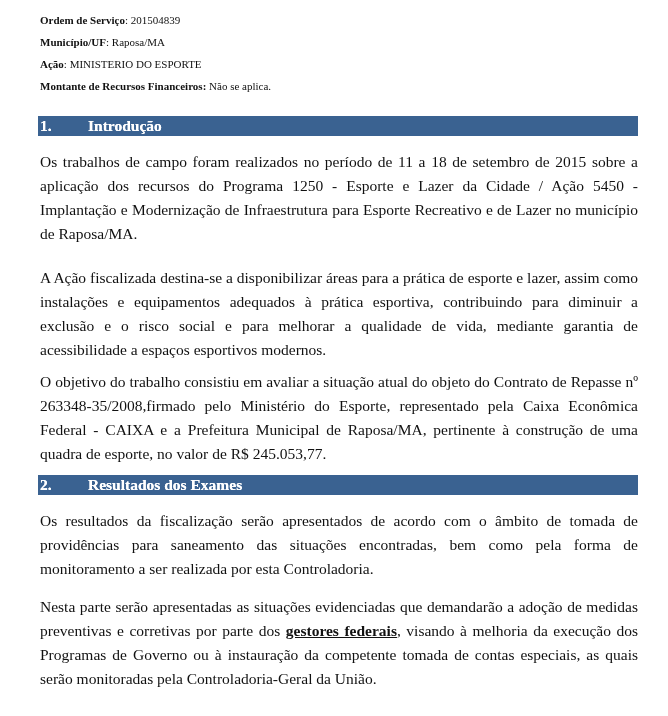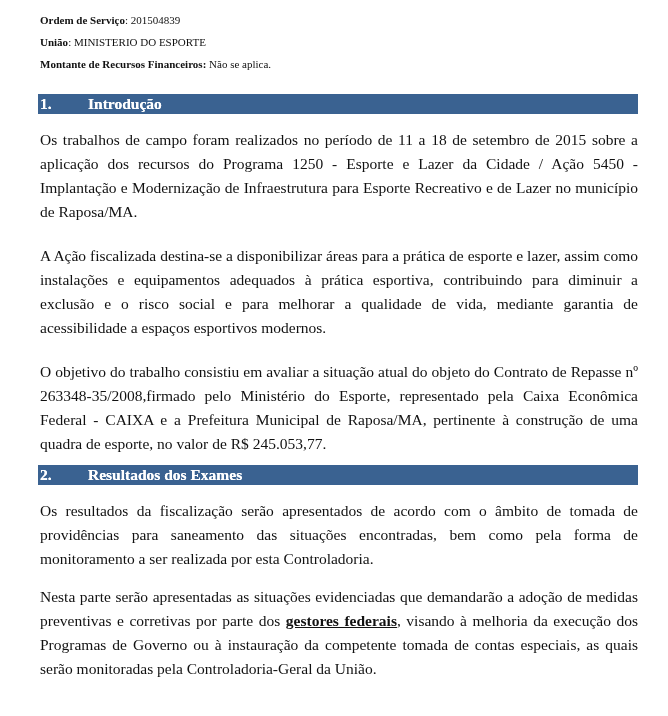--- a/index.html
+++ b/index.html
@@ -24,31 +24,32 @@
   }
   .underline-bold { font-weight: bold; text-decoration: underline; }
 </style>
 </head>
 <body>
 
 <div class="page">
 
   <div>
     <div class="meta-line"><b>Ordem de Serviço</b><span>: </span><span>201504839</span></div>
-    <div class="meta-line"><b>União</b><span>: </span><span>MINISTERIO DO ESPORTE</span></div>
+    <div class="meta-line"><b>Município/UF</b><span>: </span><span>Raposa/MA</span></div>
+    <div class="meta-line"><b>Ação</b><span>: </span><span>MINISTERIO DO ESPORTE</span></div>
     <div class="meta-line"><b>Montante de Recursos Financeiros:</b><span> </span><span>Não se aplica.</span></div>
   </div>
 
   <div class="section-bar" style="margin-top:19px;">
     <span class="num">1.</span>
     <span>Introdução</span>
   </div>
   <p class="para" style="margin-top:14px;">Os trabalhos de campo foram realizados no período de 11 a 18 de setembro de 2015 sobre a aplicação dos recursos do Programa 1250 - Esporte e Lazer da Cidade / Ação 5450 - Implantação e Modernização de Infraestrutura para Esporte Recreativo e de Lazer no município de Raposa/MA.</p>
   <p class="para" style="margin-top:20px;">A Ação fiscalizada destina-se a disponibilizar áreas para a prática de esporte e lazer, assim como instalações e equipamentos adequados à prática esportiva, contribuindo para diminuir a exclusão e o risco social e para melhorar a qualidade de vida, mediante garantia de acessibilidade a espaços esportivos modernos.</p>
-  <p class="para" style="margin-top:20px;">O objetivo do trabalho consistiu em avaliar a situação atual do objeto do Contrato de Repasse nº 263348-35/2008,firmado pelo Ministério do Esporte, representado pela Caixa Econômica Federal - CAIXA e a Prefeitura Municipal de Raposa/MA, pertinente à construção de uma quadra de esporte, no valor de R$ 245.053,77.</p>
+  <p class="para" style="margin-top:8px;">O objetivo do trabalho consistiu em avaliar a situação atual do objeto do Contrato de Repasse nº 263348-35/2008,firmado pelo Ministério do Esporte, representado pela Caixa Econômica Federal - CAIXA e a Prefeitura Municipal de Raposa/MA, pertinente à construção de uma quadra de esporte, no valor de R$ 245.053,77.</p>
 
   <div class="section-bar" style="margin-top:9px;">
     <span class="num">2.</span>
     <span>Resultados dos Exames</span>
   </div>
   <p class="para" style="margin-top:14px;">Os resultados da fiscalização serão apresentados de acordo com o âmbito de tomada de providências para saneamento das situações encontradas, bem como pela forma de monitoramento a ser realizada por esta Controladoria.</p>
 
   <p class="para" style="margin-top:14px;"><span>Nesta parte serão apresentadas as situações evidenciadas que demandarão a adoção de medidas preventivas e corretivas por parte dos </span><span class="underline-bold">gestores federais</span><span>, visando à melhoria da execução dos Programas de Governo ou à instauração da competente tomada de contas especiais, as quais serão monitoradas pela Controladoria-Geral da União.</span></p>
 
 </div>

